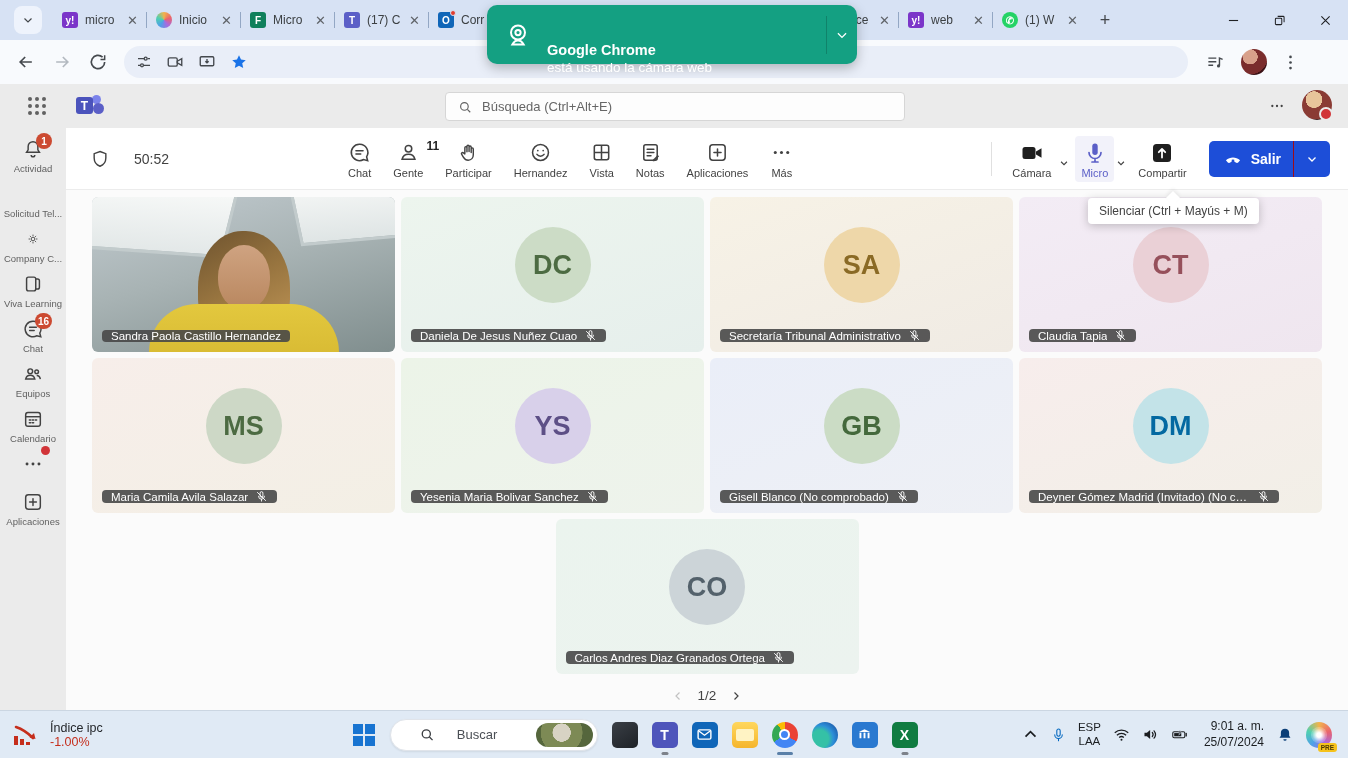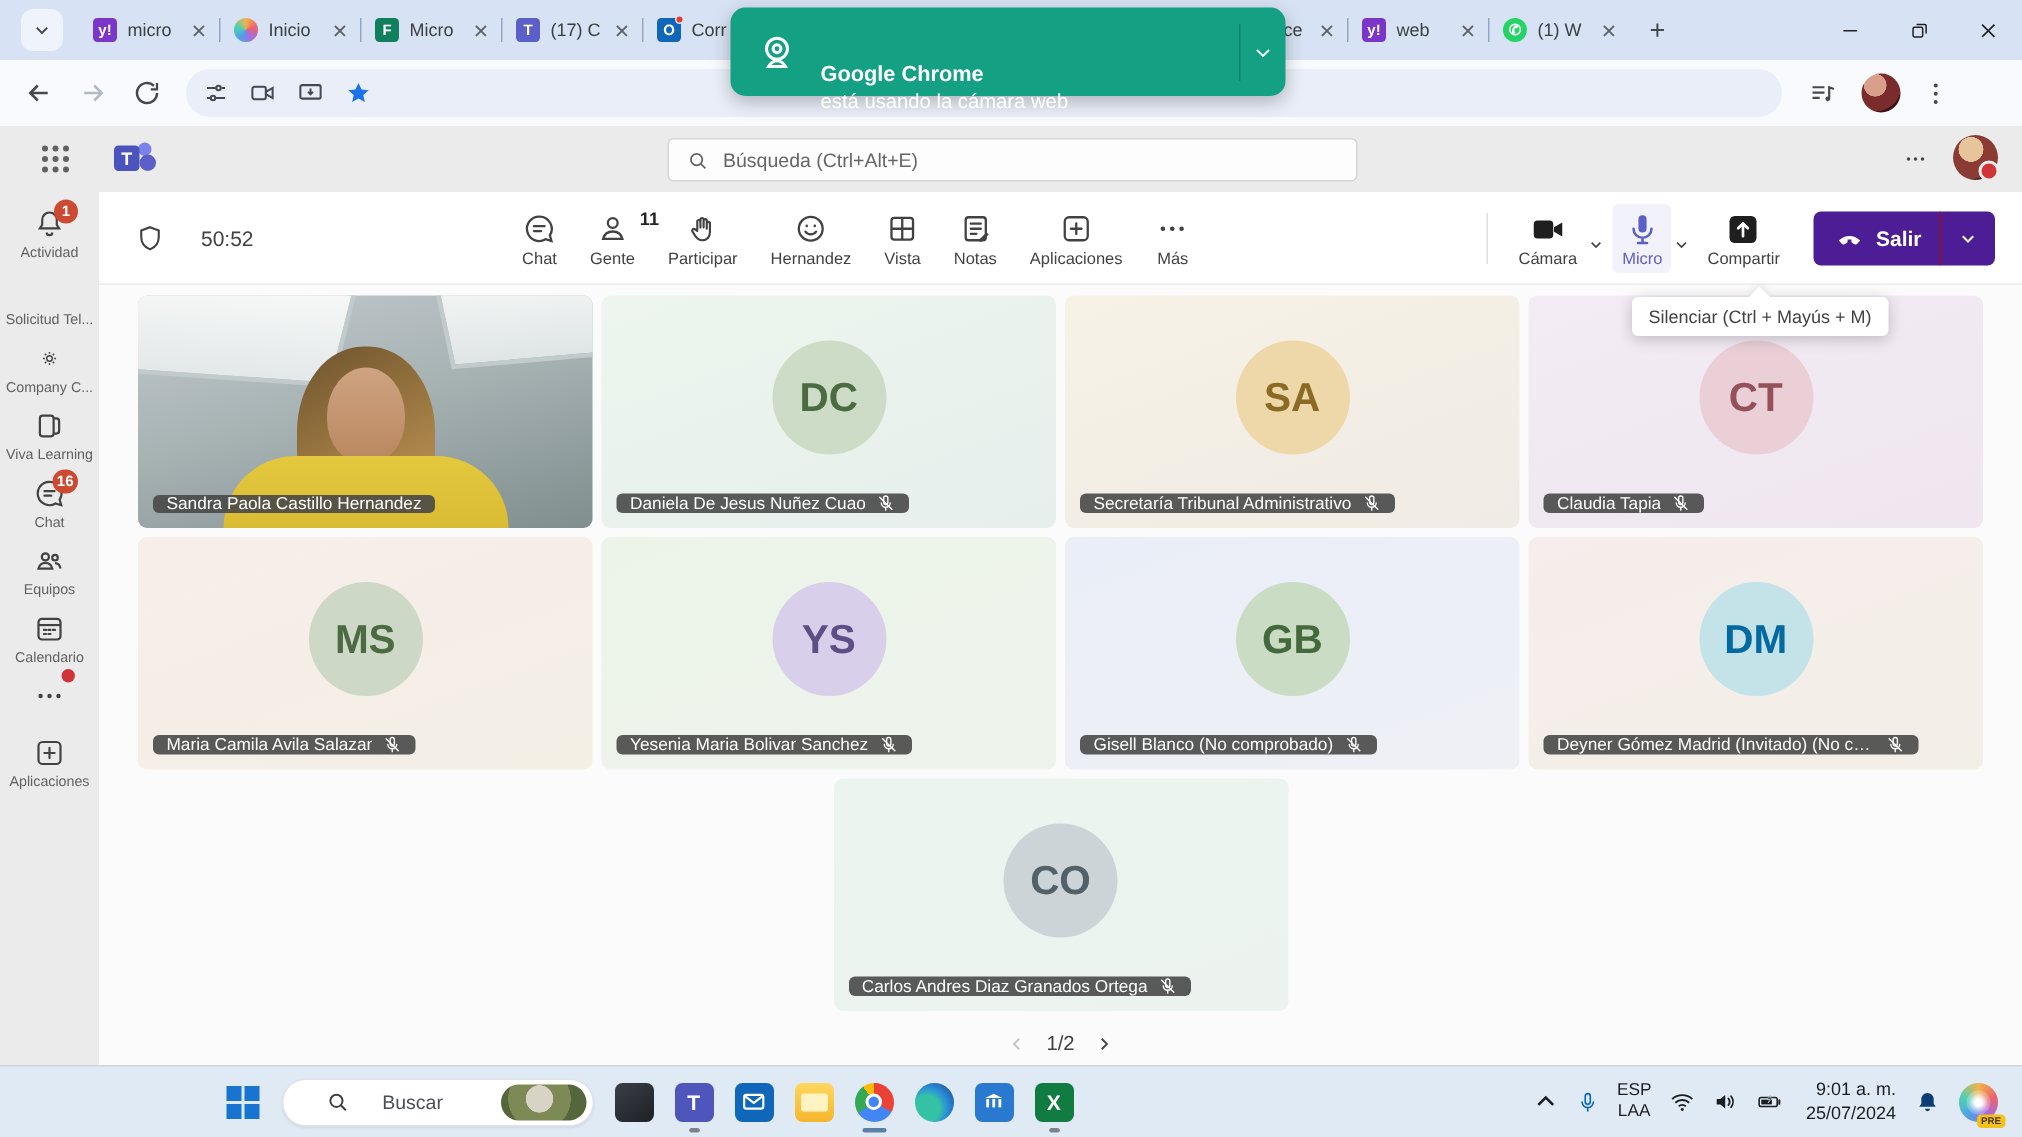--- a/index.html
+++ b/index.html
@@ -84,21 +84,21 @@
   .tb-btn .blabel { font-size:11px; color:#424242; margin-top:3px; }
   .tb-btn .count { position:absolute; top:4px; right:-7px; font-size:12px; font-weight:bold; color:#242424; }
   .mt-right { margin-left:auto; display:flex; align-items:center; flex:0 0 auto; }
   .vdiv { width:1px; height:34px; background:#e0e0e0; margin:0 14px; }
   .ctrl { display:flex; flex-direction:column; align-items:center; padding:5px 6px 3px; border-radius:4px; }
   .ctrl .bic { width:24px; height:24px; color:#1f1f1f; }
   .ctrl .blabel { font-size:11px; color:#424242; margin-top:2px; }
   .ctrl.mic-on { background:#f2f2fa; }
   .ctrl.mic-on .bic, .ctrl.mic-on .blabel { color:#5b5fc7; }
   .chev-sm { width:10px; height:10px; color:#424242; margin:0 6px 14px 2px; align-self:flex-end; }
-  .leave-btn { display:flex; align-items:center; height:36px; background:#4c1d95; border-radius:5px; margin-left:16px; color:#fff; overflow:hidden; }
+  .leave-btn { display:flex; align-items:center; height:36px; background:#1d4ed8; border-radius:5px; margin-left:16px; color:#fff; overflow:hidden; }
   .leave-btn .phone { width:20px; height:20px; margin:0 8px 0 14px; }
   .leave-btn .ltxt { font-size:14px; font-weight:bold; margin-right:12px; }
   .leave-btn .lsep { width:1px; height:36px; background:#9e0c19; }
   .leave-btn .lchev { width:12px; height:12px; margin:0 12px; }
 
   .tooltip { position:absolute; left:1022px; top:70px; background:#fff; border-radius:4px; box-shadow:0 2px 10px rgba(0,0,0,.22); padding:6px 11px; font-size:12px; color:#424242; z-index:40; white-space:nowrap; }
   .tooltip::before { content:""; position:absolute; left:80px; top:-5px; width:10px; height:10px; background:#fff; transform:rotate(45deg); box-shadow:-2px -2px 4px rgba(0,0,0,.06); }
 
   
   .stage { flex:1 1 auto; display:flex; flex-direction:column; align-items:center; padding-top:7px; }
@@ -724,20 +724,35 @@
             <svg viewBox="0 0 24 24" fill="none" stroke="currentColor" stroke-width="2.4">
               <path d="M9 5l7 7-7 7"></path>
             </svg>
           </span>
       </div>
     </div>
   </div>
 </div>
 
 <div class="taskbar">
+  <div class="widget">
+    <span class="icon wic">
+        <svg viewBox="0 0 30 26">
+          <rect x="2" y="14" width="4" height="9" fill="#c52e1c"></rect>
+          <rect x="8" y="17" width="4" height="6" fill="#c52e1c"></rect>
+          <rect x="14" y="20" width="4" height="3" fill="#c52e1c"></rect>
+          <path d="M4 5c6 2 12 6 17 11" fill="none" stroke="#c52e1c" stroke-width="2.6" stroke-linecap="round"></path>
+          <path d="M22 11l1.5 6-6-1.5z" fill="#c52e1c"></path>
+        </svg>
+      </span>
+    <div>
+      <div class="wt1">Índice ipc</div>
+      <div class="wt2">-1.00%</div>
+    </div>
+  </div>
   <div class="tb-center">
     <div class="app-ic">
         <span class="startbtn">
           <i></i>
           <i></i>
           <i></i>
           <i></i>
         </span>
       </div>
     <div class="tsearch2">

